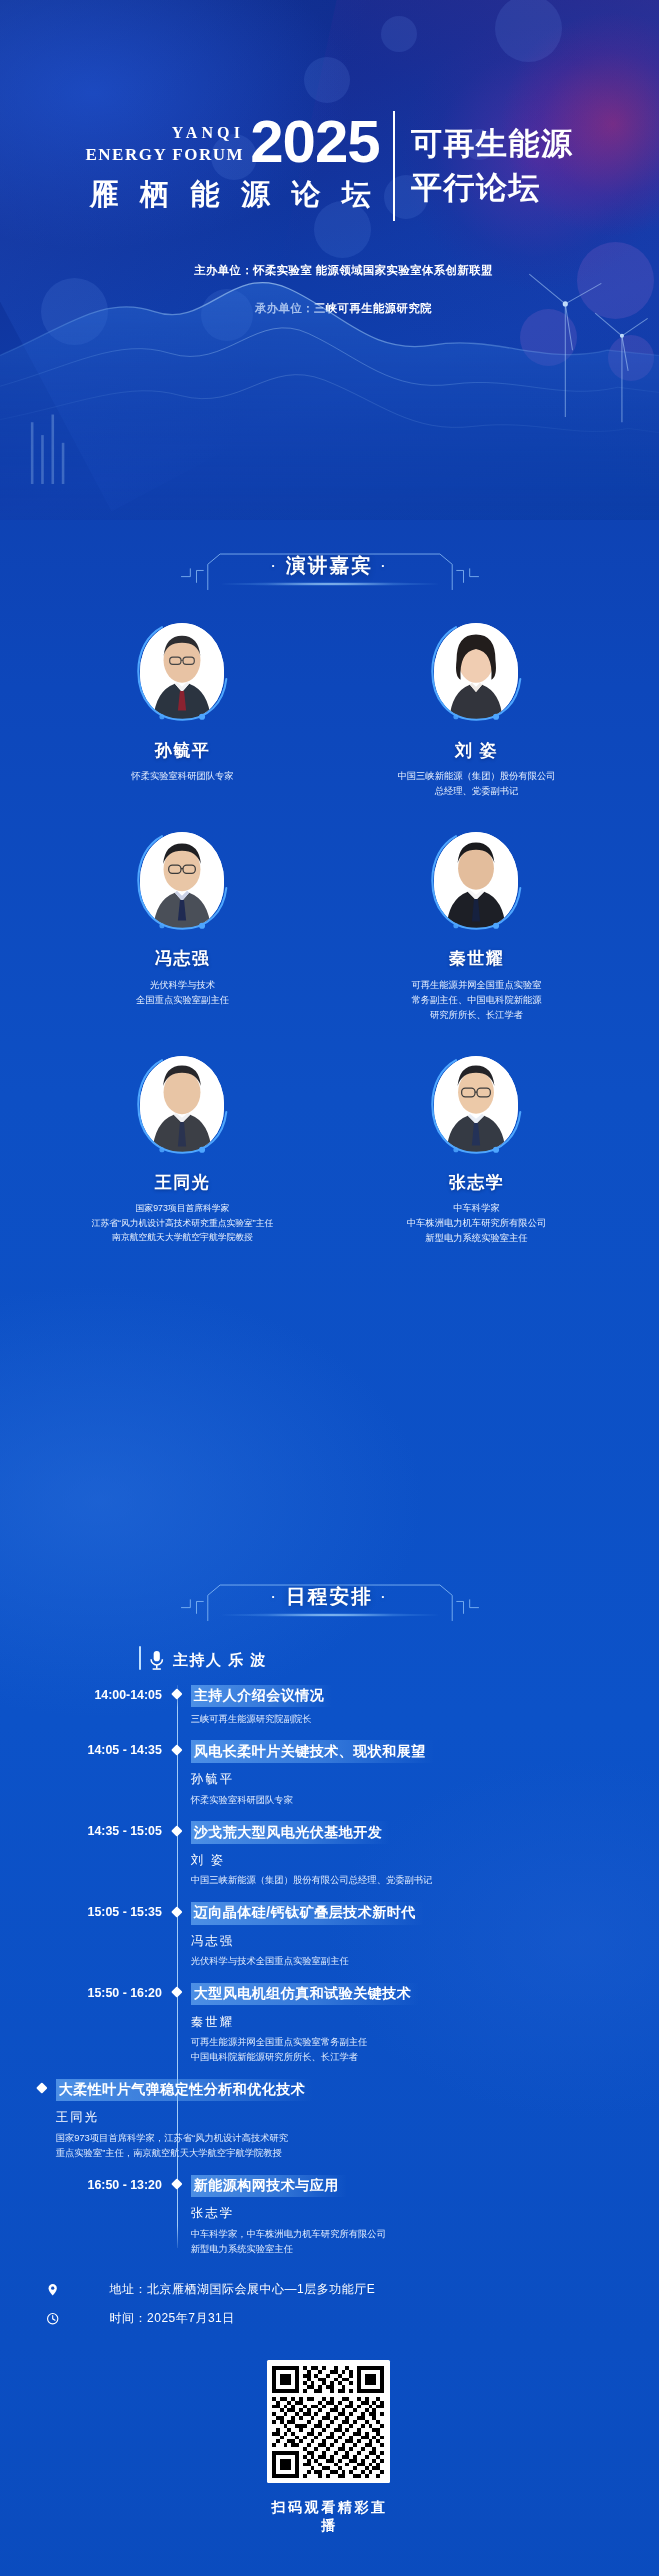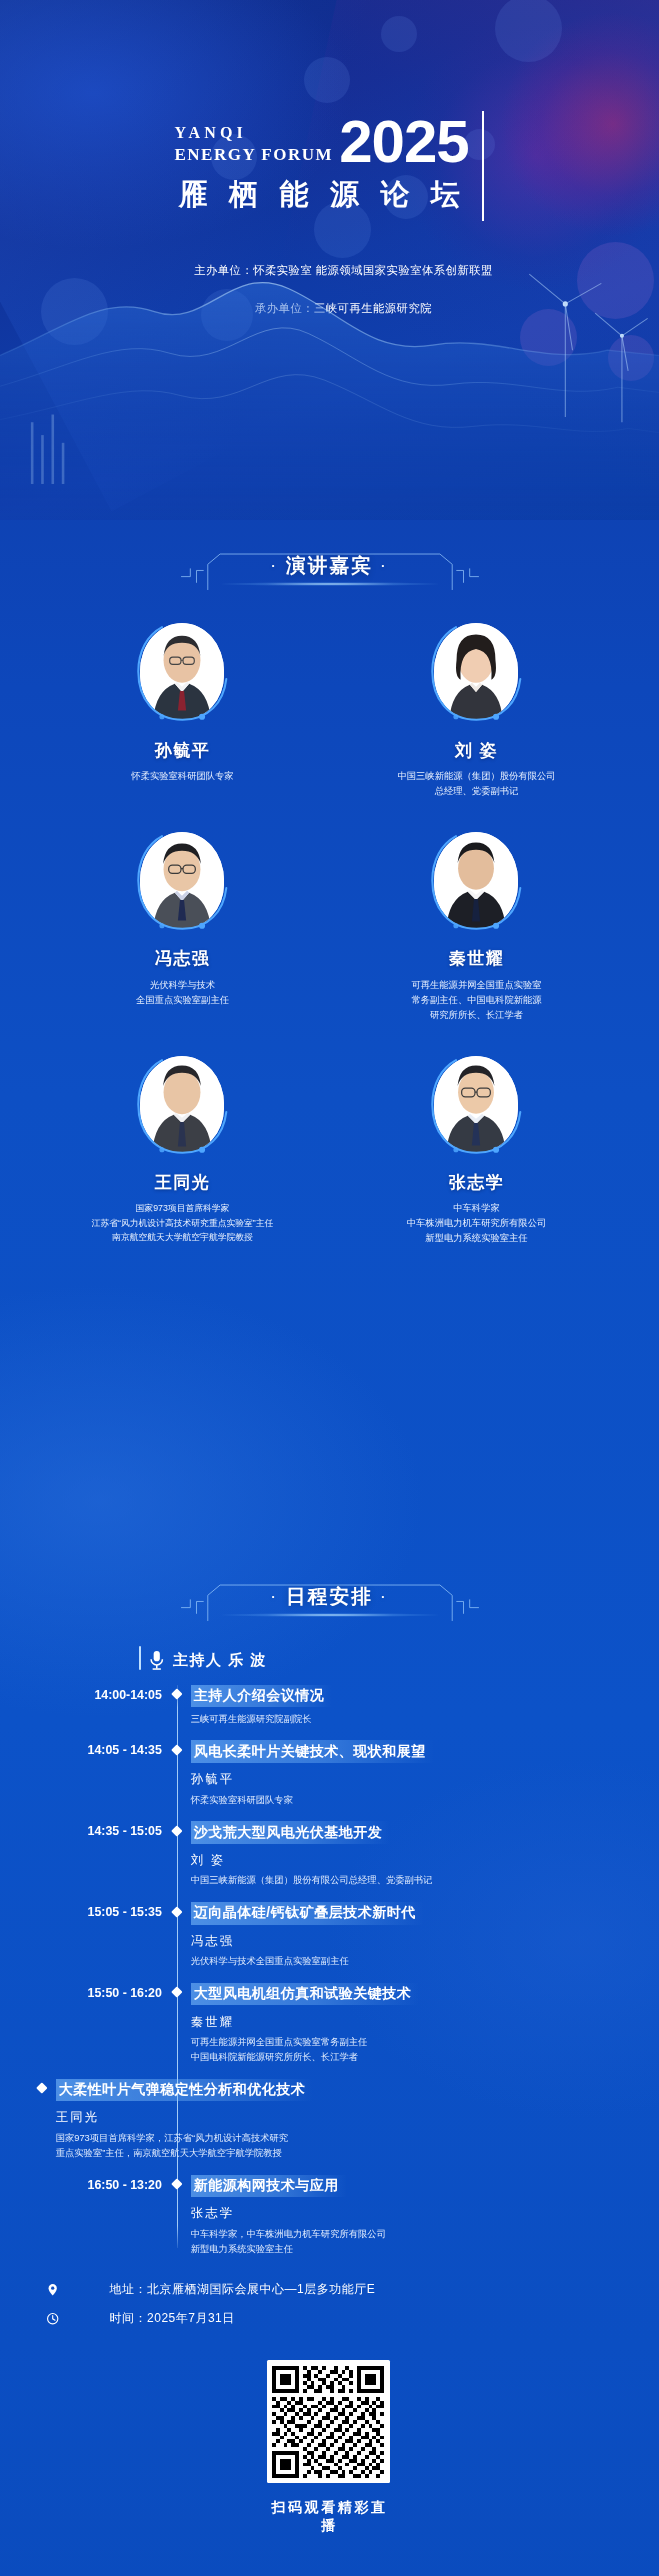--- a/index.html
+++ b/index.html
@@ -55,21 +55,21 @@
     opacity:.95; pointer-events:none;
   }
 
   
   .title-block {
     position:absolute; left:0; top:111px; width:659px;
     display:flex; justify-content:center; align-items:center;
   }
   .title-left { text-align:right; padding-right:13.4px; }
   .brand-row { display:flex; align-items:flex-end; justify-content:flex-end; gap:6.2px; }
-  .brand-en { text-align:left; line-height:1; padding-bottom:3.1px; }
+  .brand-en { text-align:right; line-height:1; padding-bottom:3.1px; }
   .brand-en .l1 {
     font-size:16px; font-weight:bold; letter-spacing:4.1px; color:#fff;
     font-family:"Liberation Serif","DejaVu Serif",serif;
   }
   .brand-en .l2 {
     font-size:17px; font-weight:bold; letter-spacing:1.5px; color:#fff; margin-top:5.2px;
     font-family:"Liberation Serif","DejaVu Serif",serif;
   }
   .brand-year {
     font-size:60px; font-weight:bold; line-height:.82; color:#fff;
@@ -82,21 +82,21 @@
   }
   .title-divider { width:1.5px; height:110px; background:#fff; margin:0 1px 0 0; }
   .title-right { padding-left:15.5px; }
   .title-right .l1, .title-right .l2 {
     font-size:31px; font-weight:bold; letter-spacing:1.5px; line-height:1.18; color:#fff;
   }
   .title-right .l2 { margin-top:7.2px; }
 
   
   .org-wrap { position:absolute; left:0; top:263px; width:659px; text-align:center; }
-  .org-line { font-size:11.3px; font-weight:normal; letter-spacing:0.5px; color:#fff;padding-left:28px; }
+  .org-line { font-size:11.3px; font-weight:bold; letter-spacing:0.5px; color:#fff;padding-left:28px; }
   .org-line + .org-line { margin-top:23px; }
 
   
   .sec-head { position:relative; width:659px; height:62px; }
   .sec-frame {
     position:absolute; left:50%; transform:translateX(-50%); top:7.2px;
     width:299px; height:38px;
   }
   .sec-title {
     position:absolute; left:0; top:0; width:100%; height:38px;
@@ -217,20 +217,24 @@
         <div class="brand-row">
           <div class="brand-en">
             <div class="l1">YANQI</div>
             <div class="l2">ENERGY FORUM</div>
           </div>
           <div class="brand-year">2025</div>
         </div>
         <div class="brand-cn">雁 栖 能 源 论 坛</div>
       </div>
       <div class="title-divider"></div>
+      <div class="title-right">
+        <div class="l1">可再生能源</div>
+        <div class="l2">平行论坛</div>
+      </div>
     </div>
 
     <div class="org-wrap">
       <div class="org-line">主办单位：怀柔实验室 能源领域国家实验室体系创新联盟</div>
       <div class="org-line">承办单位：三峡可再生能源研究院</div>
     </div>
 
     <svg class="wave-art" viewBox="0 0 1280 620" preserveAspectRatio="none">
       <defs>
         <linearGradient id="wgrad" x1="0" y1="0" x2="1" y2="0">

